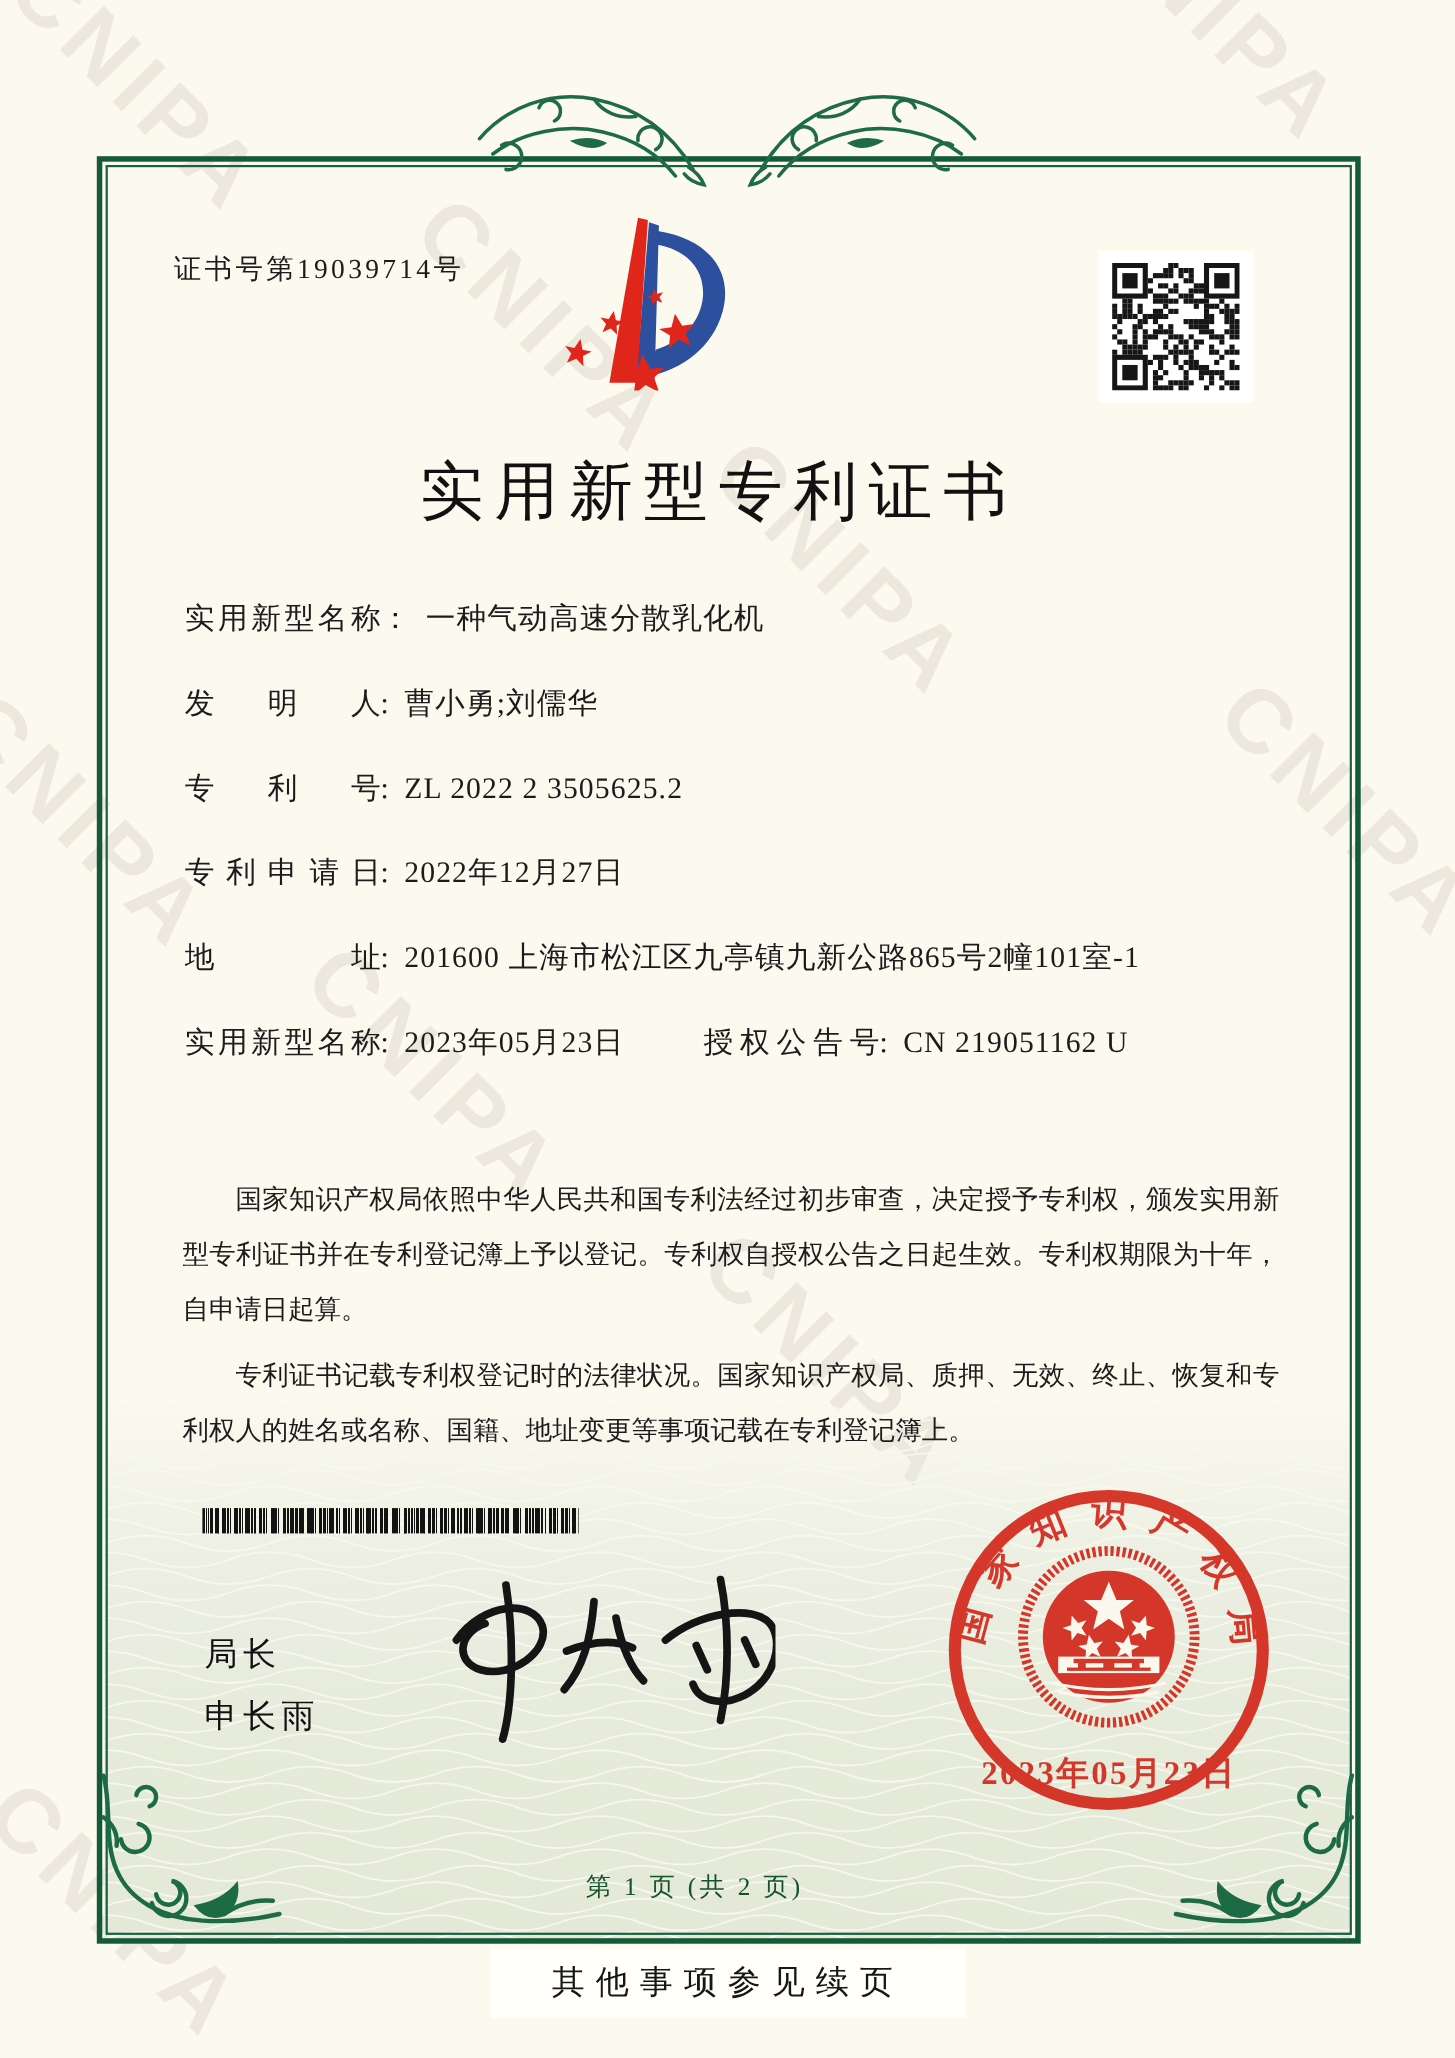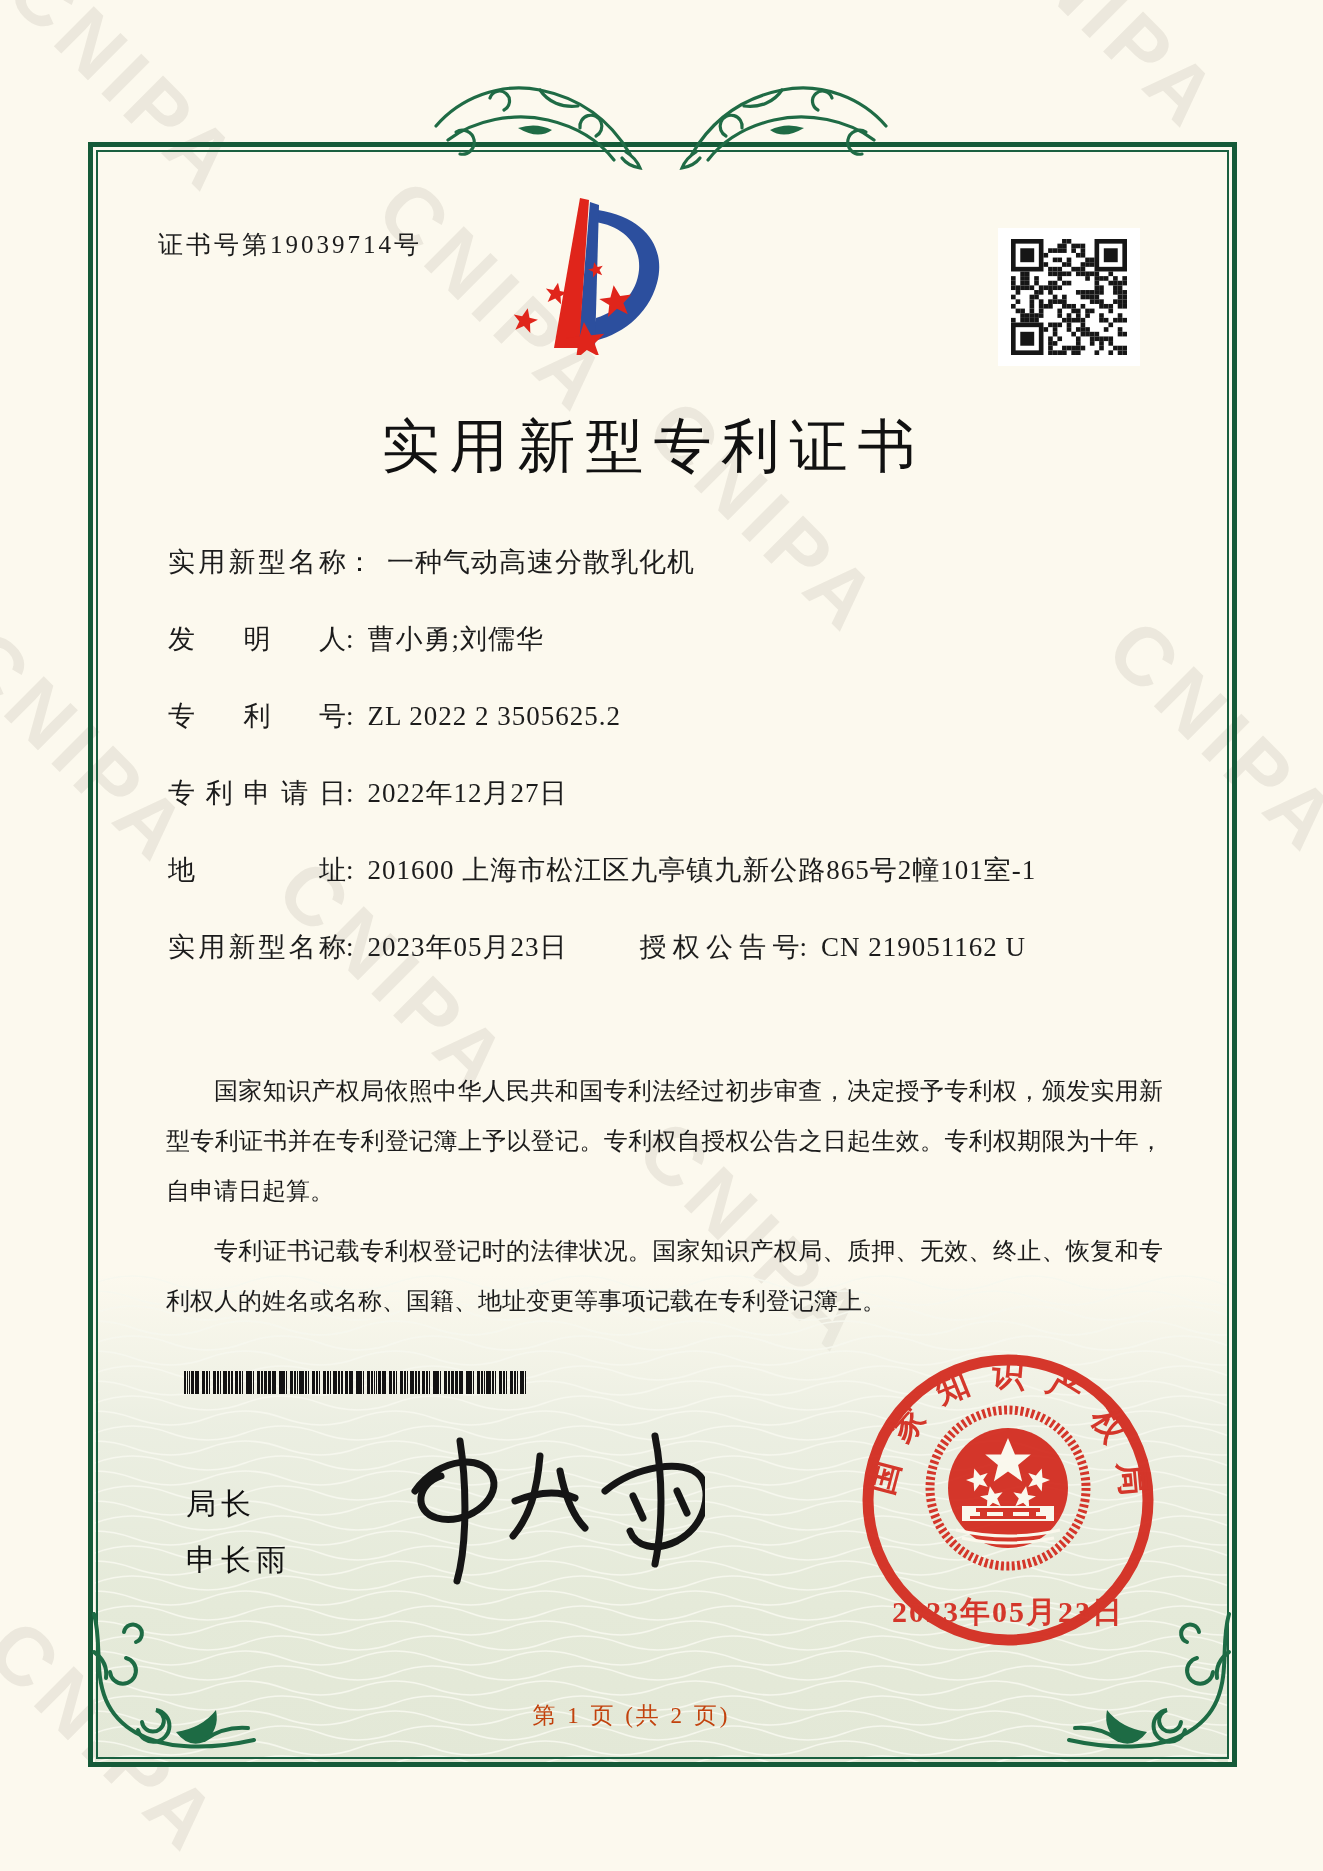--- a/index.html
+++ b/index.html
@@ -39,21 +39,21 @@
     background-image:
       repeating-linear-gradient(90deg,#121212 0 2px,transparent 2px 3px,#121212 3px 4px,transparent 4px 7px,#121212 7px 10px,transparent 10px 11px),
       repeating-linear-gradient(90deg,transparent 0 5px,#121212 5px 6px,transparent 6px 13px,#121212 13px 15px,transparent 15px 17px);}
   .sig-role{position:absolute;left:186px;top:1484px;z-index:4;font-family:"Liberation Sans", sans-serif;
             font-weight:normal;font-size:30px;letter-spacing:5px;color:#111;}
   .sig-name{position:absolute;left:186px;top:1540px;z-index:4;font-family:"Liberation Sans", sans-serif;
             font-weight:normal;font-size:30px;letter-spacing:5px;color:#111;}
   .signature{position:absolute;left:355px;top:1396px;z-index:4;}
   .seal{position:absolute;left:858px;top:1350px;z-index:5;}
   .pagenum{position:absolute;left:0;right:60px;top:1700px;text-align:center;z-index:4;
-           font-size:23px;letter-spacing:3px;color:#c2410c;}
+           font-size:23px;letter-spacing:3px;color:#14532d;}
   .note-wrap{position:absolute;left:0;right:0;top:1770px;display:flex;justify-content:center;z-index:4;}
   .note{background:#fffef8;padding:12px 56px;font-size:30px;letter-spacing:10px;color:#161616;}
   .defs{position:absolute;width:0;height:0;overflow:hidden;}
 </style>
 </head>
 <body>
 
 <div class="page">
 
   <svg class="defs" aria-hidden="true">
@@ -474,14 +474,17 @@
         </g>
         <path d="M-52 42 Q0 54 52 42" fill="none" stroke="#fcf9ee" stroke-width="3"></path>
         <path d="M-46 50 Q0 60 46 50" fill="none" stroke="#fcf9ee" stroke-width="3"></path>
       </g>
       <text x="150" y="272" text-anchor="middle" font-size="30" font-weight="600" fill="#d3291d" letter-spacing="2" font-family="Liberation Serif, serif">2023年05月23日</text>
     </g>
   </svg>
 
   <div class="pagenum">第 1 页 (共 2 页)</div>
 
+  <div class="note-wrap">
+    <span class="note">其他事项参见续页</span>
+  </div>
 
 </div>
 
 </body></html>

